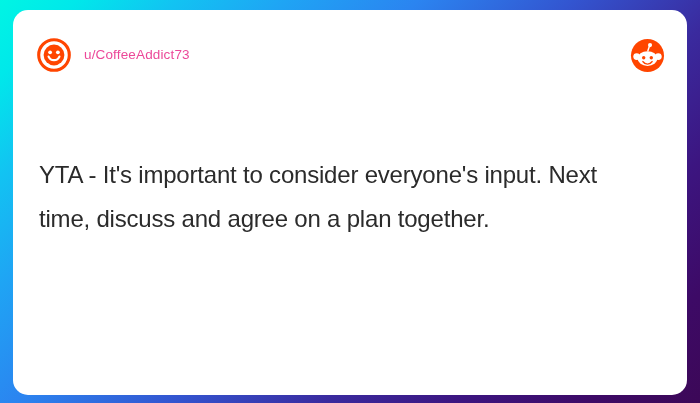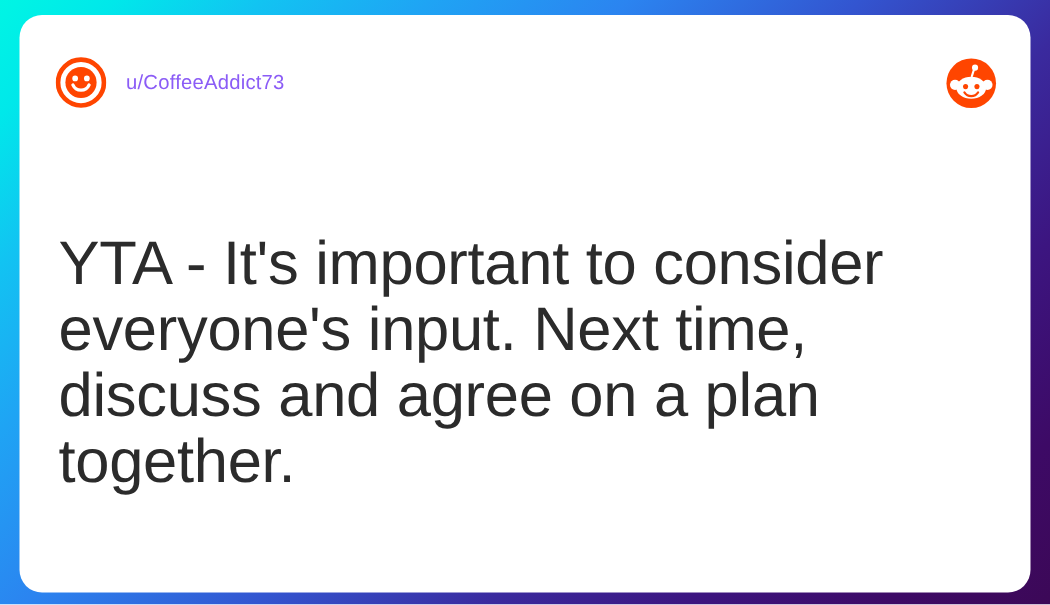--- a/index.html
+++ b/index.html
@@ -62,41 +62,41 @@
     width: 34px;
     height: 34px;
     flex: 0 0 34px;
     display: block;
   }
 
   .username {
     margin-left: 13px;
     font-size: 13.5px;
     letter-spacing: 0.15px;
-    color: #8b5cf6;
+    color: #ec4899;
     white-space: nowrap;
     line-height: 1;
   }
 
   .spacer { flex: 1 1 auto; }
 
   .reddit-logo {
     width: 35px;
     height: 35px;
     flex: 0 0 35px;
     display: block;
   }
 
   
   .body-text {
     position: absolute;
     top: 143px;
     left: 26px;
     width: 600px;
-    font-size: 41px;
+    font-size: 24px;
     line-height: 44px;
     color: #2b2b2b;
     letter-spacing: -0.2px;
     font-weight: 400;
     white-space: pre-line;
   }
 </style>
 </head>
 <body>
 

